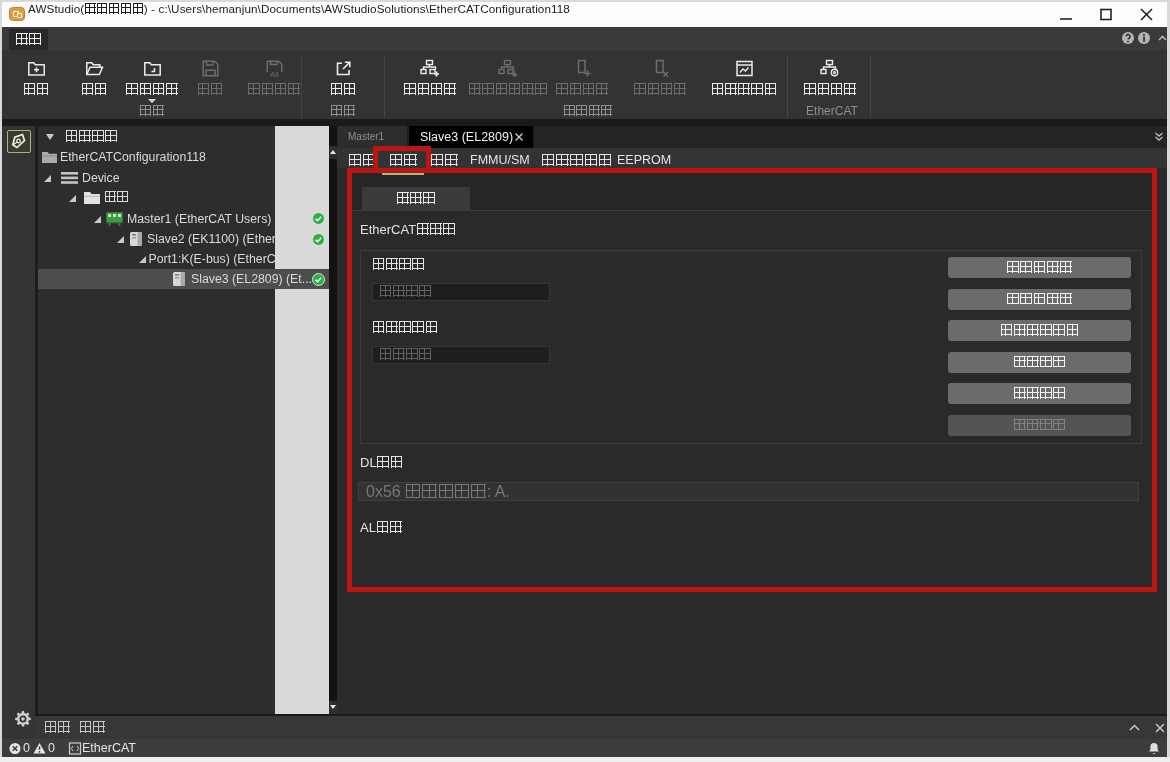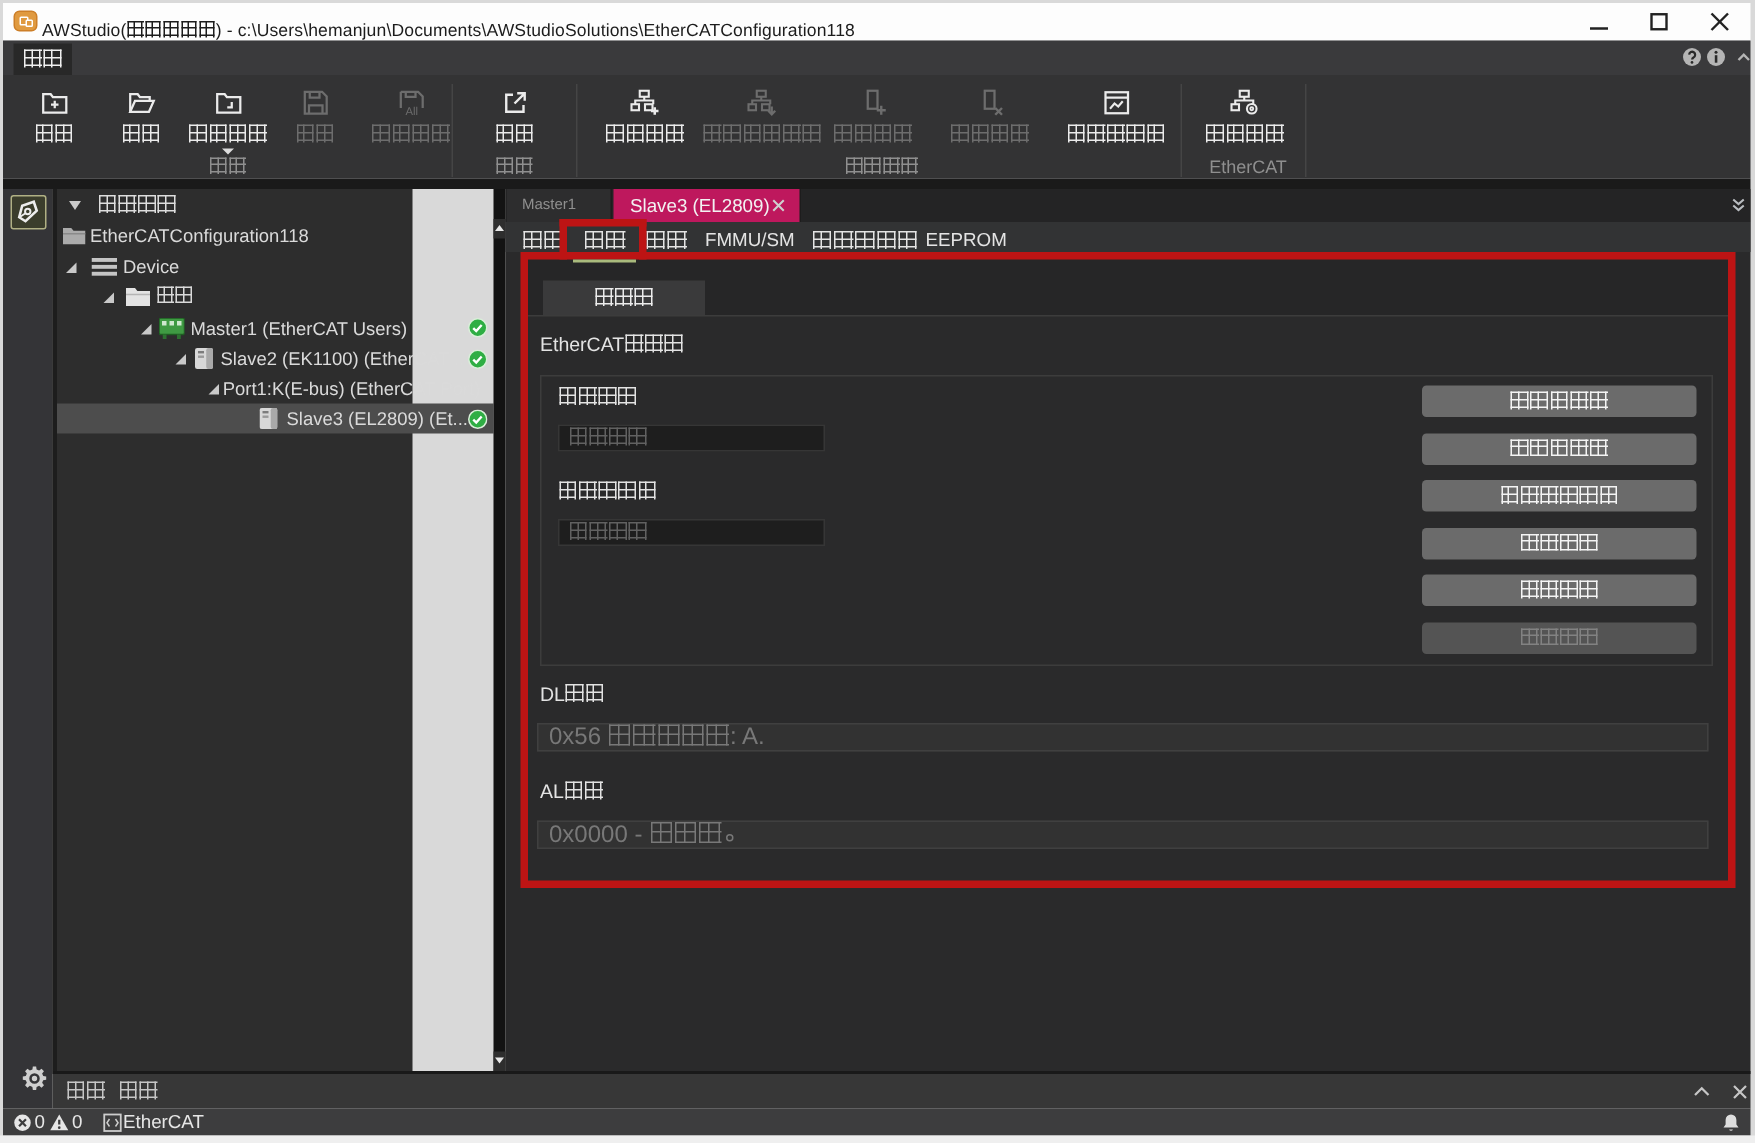--- a/index.html
+++ b/index.html
@@ -8,21 +8,21 @@
 
 .z{display:inline-block;width:.9em;height:.88em;margin:0 .06em;vertical-align:-.06em;background:
  linear-gradient(currentColor,currentColor) 0 0/100% 1.4px no-repeat,
  linear-gradient(currentColor,currentColor) 0 46%/100% 1.4px no-repeat,
  linear-gradient(currentColor,currentColor) 0 100%/100% 1.4px no-repeat,
  linear-gradient(currentColor,currentColor) 0 0/1.4px 100% no-repeat,
  linear-gradient(currentColor,currentColor) 47% 0/1.4px 100% no-repeat,
  linear-gradient(currentColor,currentColor) 100% 0/1.4px 100% no-repeat;}
 
 #title{left:2px;top:2px;width:1165px;height:25px;background:#fdfdfd;}
-#title .txt{left:26px;top:12px;font-size:11.7px;color:#1c1c1c;white-space:nowrap;letter-spacing:.1px;}
+#title .txt{left:26px;top:0;font-size:11.7px;color:#1c1c1c;white-space:nowrap;letter-spacing:.1px;}
 
 #menu{left:2px;top:27px;width:1165px;height:23px;background:#3a3a3c;}
 #mtab{left:7px;top:2px;width:39px;height:21px;background:#282828;color:#f0f0f0;font-size:13px;text-align:center;line-height:21px;}
 
 #ribbon{left:2px;top:50px;width:1165px;height:69px;background:#333334;}
 #band{left:2px;top:119px;width:1165px;height:7px;background:#1a1a1a;}
 .rit{position:absolute;top:9px;text-align:center;color:#ebebeb;font-size:13px;}
 .rit svg{display:block;margin:0 auto 4px auto;}
 .rit .lb{height:15px;line-height:15px;white-space:nowrap;}
 .rit.dis{color:#6d6d6d;}
@@ -284,21 +284,21 @@
  <div class="abs" style="left:0;top:20px;width:8px;height:13px;background:#2e2e2e;">
         <span class="abs" style="left:1px;top:4px;border-left:3px solid transparent;border-right:3px solid transparent;border-bottom:4.5px solid #e8e8e8;"></span>
       </div>
  <div class="abs" style="left:0;top:575px;width:8px;height:13px;background:#2e2e2e;">
         <span class="abs" style="left:1px;top:4px;border-left:3px solid transparent;border-right:3px solid transparent;border-top:4.5px solid #e8e8e8;"></span>
       </div>
 </div>
 <div id="main" class="abs">
  <div id="docbar" class="abs">
   <div class="abs" style="left:1px;top:0;width:70px;height:22px;background:#2d2d2e;color:#8f8f8f;font-size:10px;line-height:22px;padding-left:10px;border-right:1px solid #1d1d1d;">Master1</div>
-  <div class="abs" style="left:72px;top:0;width:125px;height:22px;background:#be185d;color:#f2f2f2;font-size:12.5px;line-height:22px;padding-left:11px;border-right:1px solid #1d1d1d;">Slave3 (EL2809)
+  <div class="abs" style="left:72px;top:0;width:125px;height:22px;background:#000000;color:#f2f2f2;font-size:12.5px;line-height:22px;padding-left:11px;border-right:1px solid #1d1d1d;">Slave3 (EL2809)
    <svg class="abs" style="left:105px;top:6px;" width="10" height="10" viewBox="0 0 10 10">
             <path d="M1.5 1.5 L8.5 8.5 M8.5 1.5 L1.5 8.5" stroke="#cfcfcf" stroke-width="1.4"></path>
           </svg></div>
   <svg class="abs" style="left:816px;top:5px;" width="12" height="12" viewBox="0 0 12 12">
           <path d="M2.5 2 L6 5 L9.5 2 M2.5 6 L6 9 L9.5 6" fill="none" stroke="#b9bdc1" stroke-width="1.4"></path>
         </svg>
  </div>
  <div class="abs" style="left:0;top:22px;width:830px;height:20px;background:#323334;"></div>
  <div class="abs" style="left:15px;top:47px;width:800px;height:37px;background:#262627;"></div>
  <div class="stab abs" style="left:11px;"><i class="z"></i><i class="z"></i></div>
@@ -320,21 +320,20 @@
  <div class="btn" style="top:131px;"><i class="z"></i><i class="z"></i><i class="z"></i><i class="z"></i><i class="z"></i></div>
  <div class="btn" style="top:162.5px;"><i class="z"></i><i class="z"></i><i class="z"></i><i class="z"></i><i class="z"></i></div>
  <div class="btn" style="top:194px;"><i class="z"></i><i class="z"></i><i class="z"></i><i class="z"></i><i class="z"></i><i class="z"></i></div>
  <div class="btn" style="top:225.5px;"><i class="z"></i><i class="z"></i><i class="z"></i><i class="z"></i></div>
  <div class="btn" style="top:257px;"><i class="z"></i><i class="z"></i><i class="z"></i><i class="z"></i></div>
  <div class="btn dis" style="top:288.5px;"><i class="z"></i><i class="z"></i><i class="z"></i><i class="z"></i></div>
 
  <div class="lbl" style="left:23px;top:329px;">DL<i class="z"></i><i class="z"></i></div>
  <div class="binp" style="left:21px;top:356px;width:781px;height:19px;">0x56 <i class="z"></i><i class="z"></i><i class="z"></i><i class="z"></i><i class="z"></i>: A.</div>
  <div class="lbl" style="left:23px;top:394px;">AL<i class="z"></i><i class="z"></i></div>
- <div class="binp" style="left:21px;top:421px;width:781px;height:19px;">0x0000 - <i class="z"></i><i class="z"></i><i class="z"></i><span style="display:inline-block;width:5px;height:5px;border:1px solid #787878;border-radius:50%;margin-left:2px;"></span></div>
 
  <div class="abs" style="left:10px;top:42px;width:810px;height:424px;border:5px solid #bd1414;"></div>
  <div class="abs" style="left:36px;top:20px;width:58px;height:27px;border:5px solid #bd1414;border-bottom:none;"></div>
  <div class="abs" style="left:45px;top:46.5px;width:42px;height:2.5px;background:#a9ba7d;z-index:5;"></div>
 </div>
 
 <div id="bbar" class="abs">
  <span class="abs" style="left:9px;top:4px;color:#c6c6c6;font-size:13px;"><i class="z"></i><i class="z"></i></span>
  <span class="abs" style="left:44px;top:4px;color:#c6c6c6;font-size:13px;"><i class="z"></i><i class="z"></i></span>
  <svg class="abs" style="left:1093px;top:6px;" width="40" height="12" viewBox="0 0 40 12">

